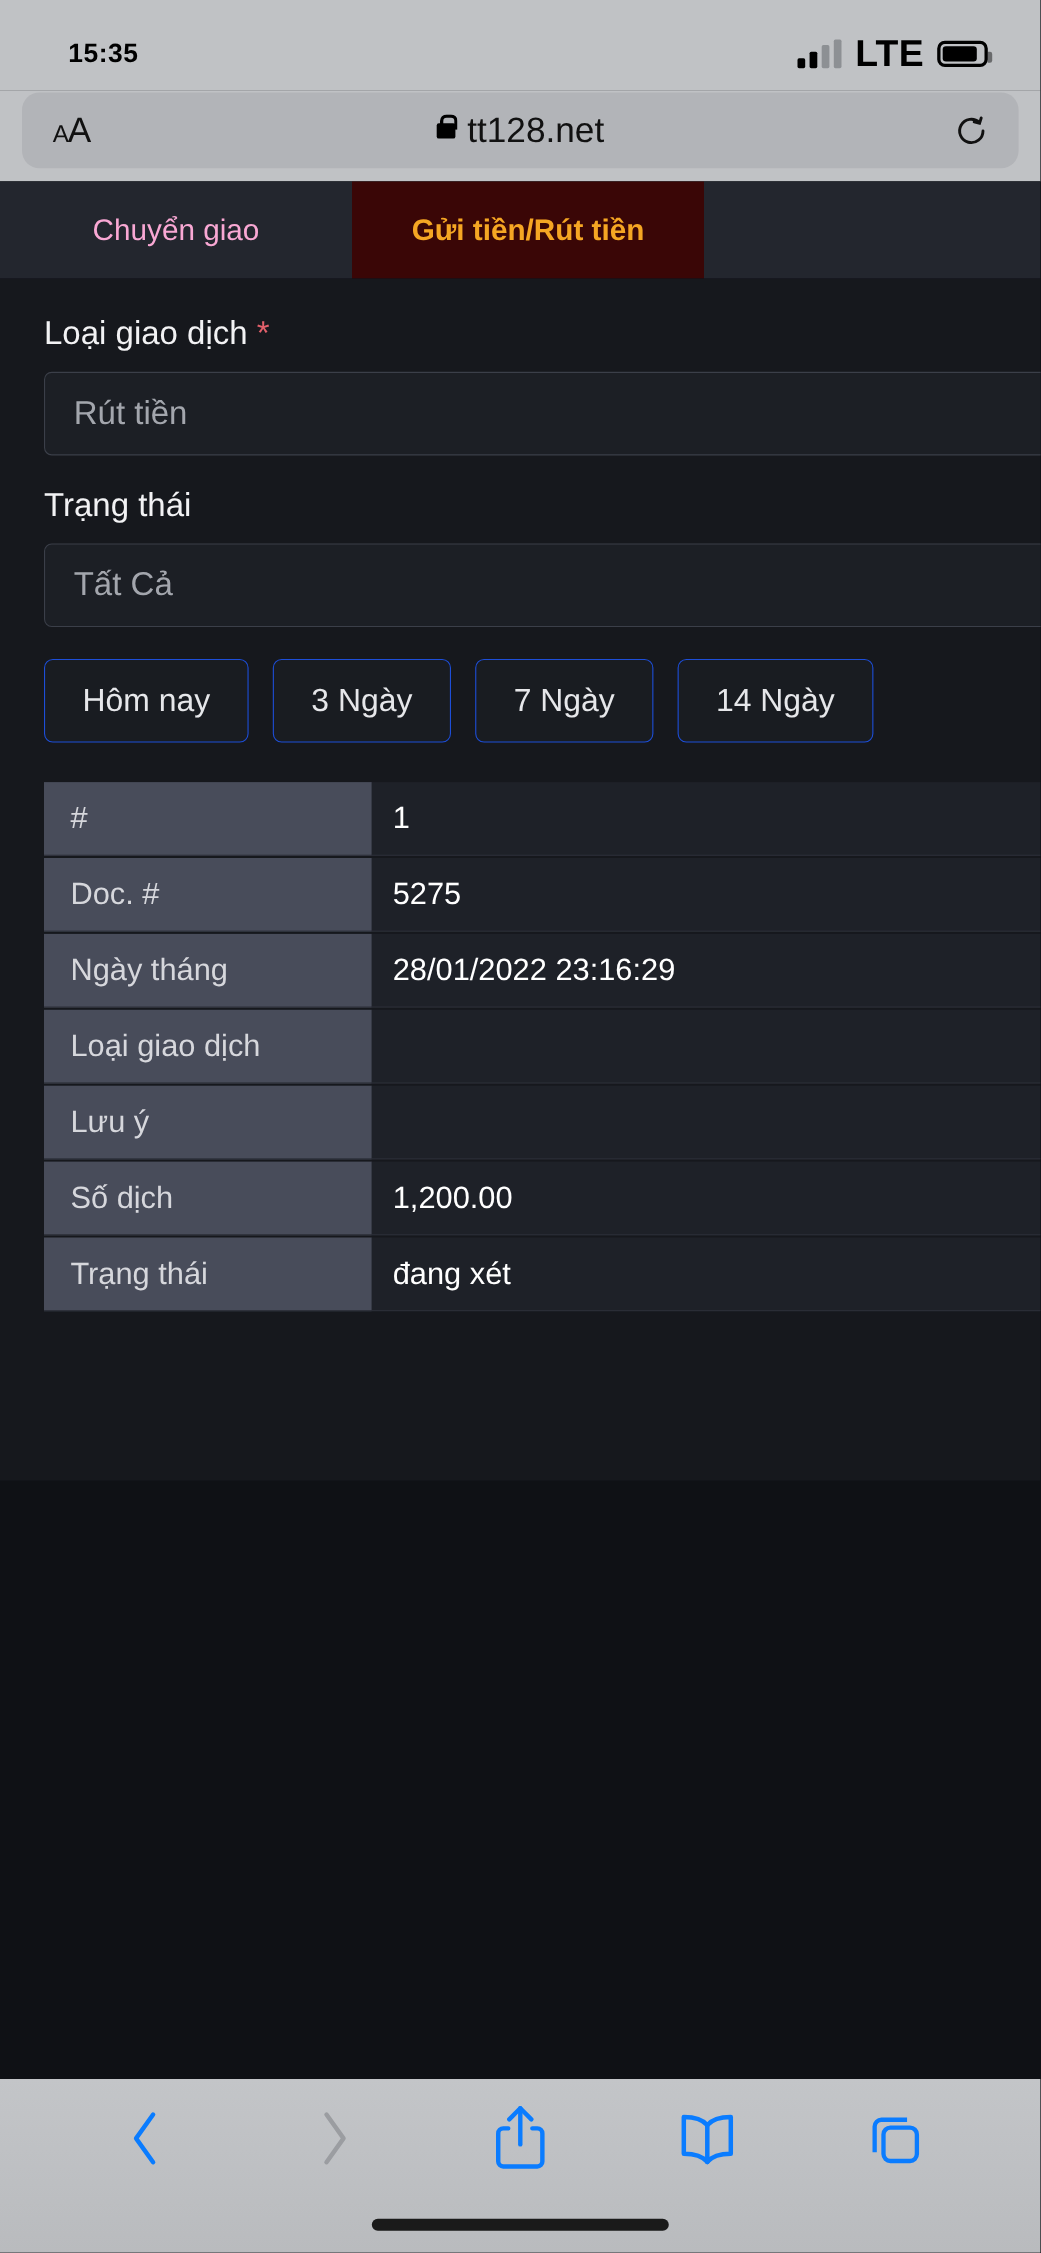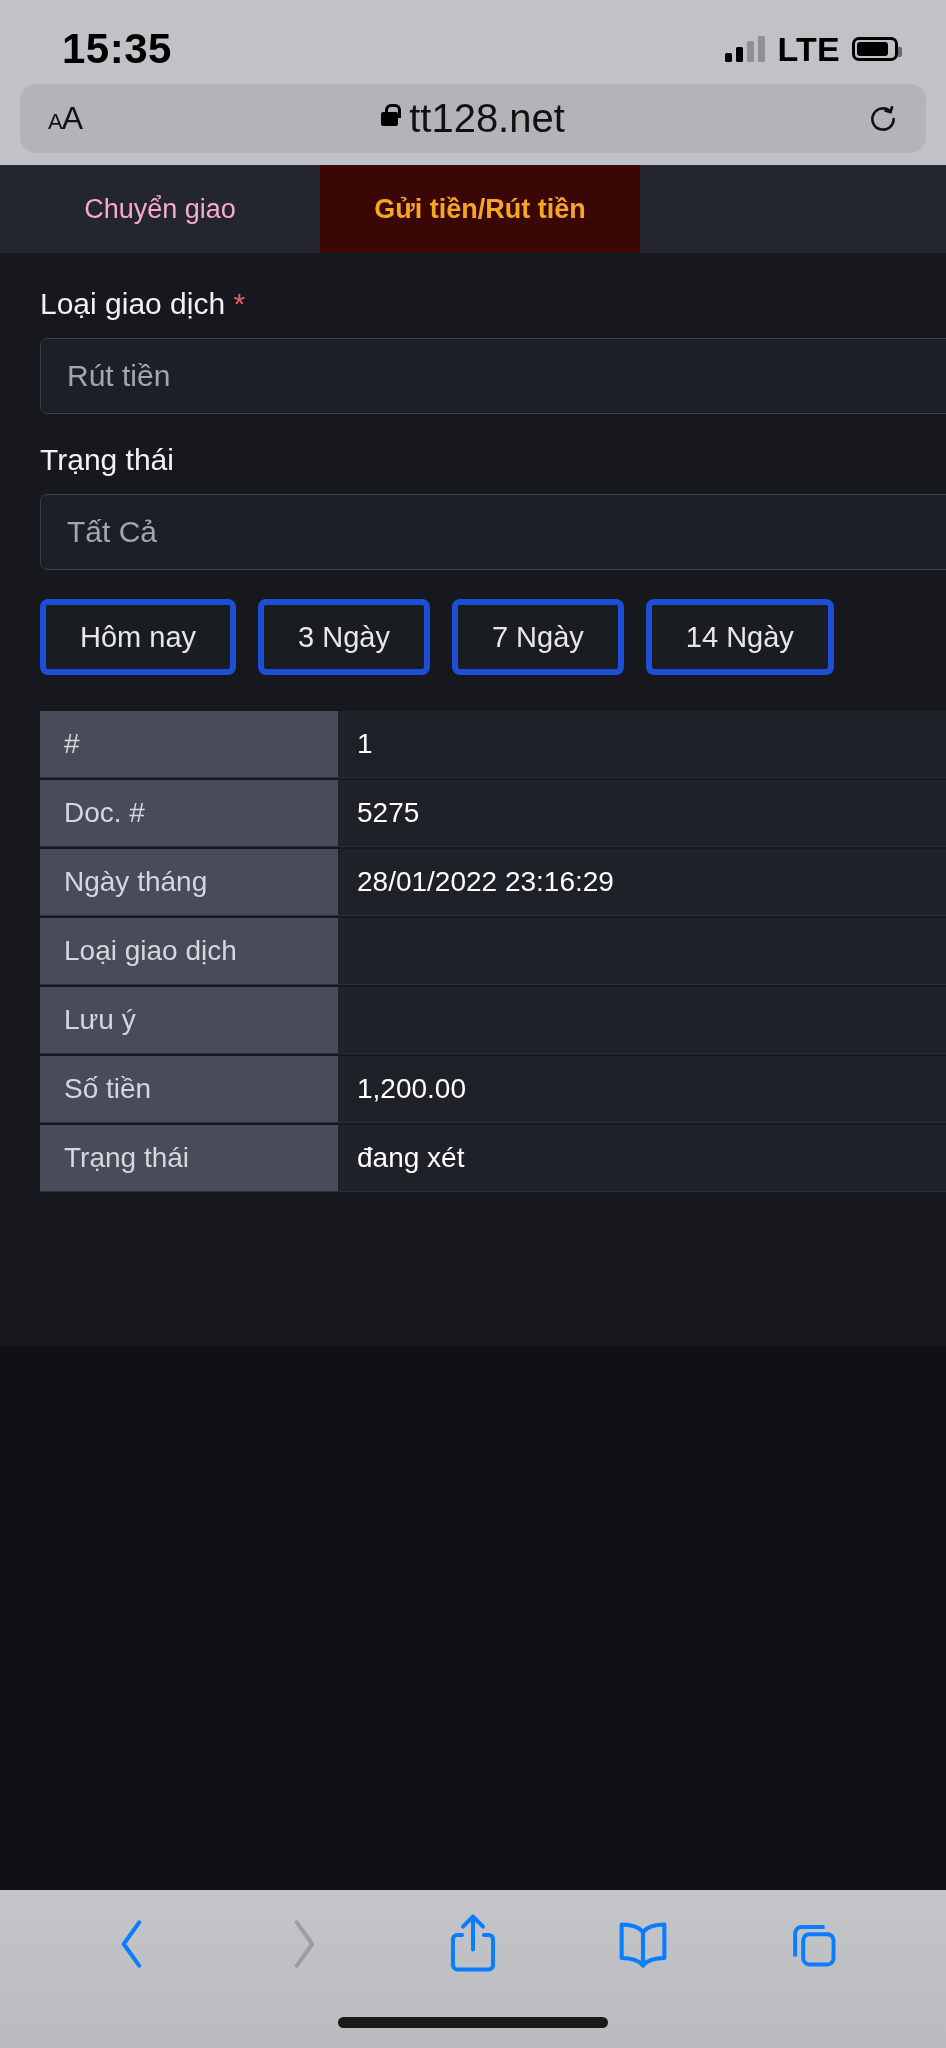--- a/index.html
+++ b/index.html
@@ -10,21 +10,21 @@
     overflow: hidden;
   }
   #app { position: relative; width: 946px; height: 2048px; }
 
   
   .statusbar {
     height: 82px; background: #c0c2c5;
     display: flex; align-items: center; justify-content: space-between;
     padding: 16px 48px 0 62px;
   }
-  .sb-time { font-size: 42px; font-weight: 600; color: #000; letter-spacing: .5px; }
+  .sb-time { font-size: 24px; font-weight: 600; color: #000; letter-spacing: .5px; }
   .sb-right { display: flex; align-items: center; gap: 12px; }
   .bars { display: flex; align-items: flex-end; gap: 4px; height: 26px; }
   .bars i { width: 7px; background: #000; border-radius: 1.5px; display: block; }
   .bars i:nth-child(1){ height: 9px; }
   .bars i:nth-child(2){ height: 15px; }
   .bars i:nth-child(3){ height: 21px; background:#8d9094; }
   .bars i:nth-child(4){ height: 26px; background:#8d9094; }
   .sb-lte { font-size: 34px; font-weight: 600; color:#000; letter-spacing:.3px; }
   .batt { position: relative; width: 46px; height: 24px; border: 3px solid #000;
           border-radius: 7px; padding: 2px; }
@@ -40,21 +40,21 @@
   }
   .aa { font-weight: 400; color:#111; letter-spacing:-1px; }
   .aa .s { font-size: 22px; } .aa .b { font-size: 32px; }
   .url-center {
     position: absolute; left:0; right:0; display:flex; align-items:center;
     justify-content:center; gap: 11px; pointer-events:none;
   }
   .lock { width: 17px; height: 14px; background:#000; border-radius:2px; position:relative;}
   .lock::before { content:""; position:absolute; left:3.5px; top:-8px; width:10px;height:11px;
                   border:3px solid #000; border-bottom:none; border-radius:6px 6px 0 0; }
-  .url-text { font-size: 40px; color:#111; }
+  .url-text { font-size: 32px; color:#111; }
   .reload { margin-left:auto; width:30px;height:30px; position:relative; }
   .reload svg { display:block; }
 
   
   .apphead { height: 92px; background:#1b1d23; display:flex; align-items:center; position:relative;}
   .backbox { width:128px; height:92px; background:#000; display:flex; align-items:center;
              justify-content:center; }
   .chev { width: 34px; height: 60px; position:relative; }
   .chev::before, .chev::after {
     content:""; position:absolute; left:14px; width:7px; background:#fff; border-radius:4px;
@@ -78,21 +78,21 @@
   .content { background:#16181d; padding: 34px 0 0 40px; height: 1093px; }
   .flabel { color:#f2f2f4; font-size: 30px; font-weight: 500; margin-bottom: 17px; }
   .req { color:#e2606b; font-size: 30px; }
   .fselect {
     height: 76px; background:#1c1f25; border:1px solid #3b3f49; border-radius:7px;
     display:flex; align-items:center; padding: 0 26px; color:#a3a6ad; font-size:30px;
     margin-bottom: 29px; margin-right: -60px;
   }
   .daybtns { display:flex; gap: 22px; margin: 10px 0 34px; }
   .daybtn {
-    height: 76px; background:#191c21; border:6px solid #1d4ed8; border-radius:8px;
+    height: 76px; background:#191c21; border:1px solid #1d4ed8; border-radius:8px;
     color:#e6e7ea; font-size:29px; display:flex; align-items:center; justify-content:center;
     padding: 0 34px; white-space: nowrap; flex: 0 0 auto;
   }
 
   
   .tbl { width: 906px; border-collapse: separate; border-spacing: 0 2px; }
   .tbl tr { height: 67px; }
   .tbl td { vertical-align: middle; }
   .tcell-k {
     width: 298px; background:#484c5a; color:#d6d7dc; font-size: 28px;
@@ -191,21 +191,21 @@
         </tr>
         <tr>
           <td class="tcell-k">Loại giao dịch</td>
           <td class="tcell-v"></td>
         </tr>
         <tr>
           <td class="tcell-k">Lưu ý</td>
           <td class="tcell-v"></td>
         </tr>
         <tr>
-          <td class="tcell-k">Số tiền</td>
+          <td class="tcell-k">Số dịch</td>
           <td class="tcell-v">1,200.00</td>
         </tr>
         <tr>
           <td class="tcell-k">Trạng thái</td>
           <td class="tcell-v">đang xét</td>
         </tr>
       </tbody>
     </table>
 
   </div>

